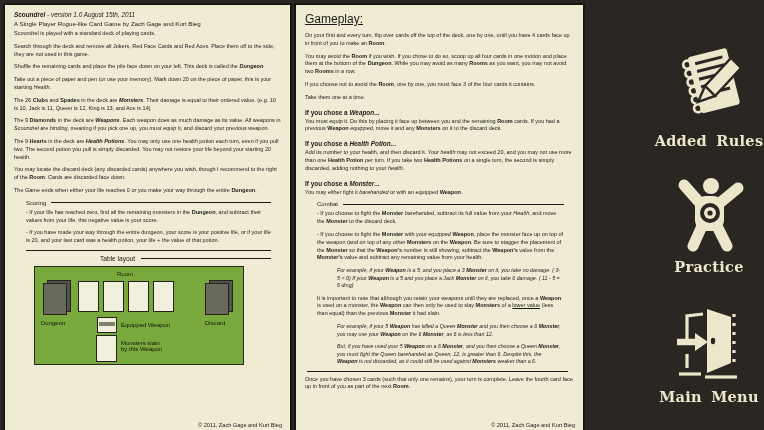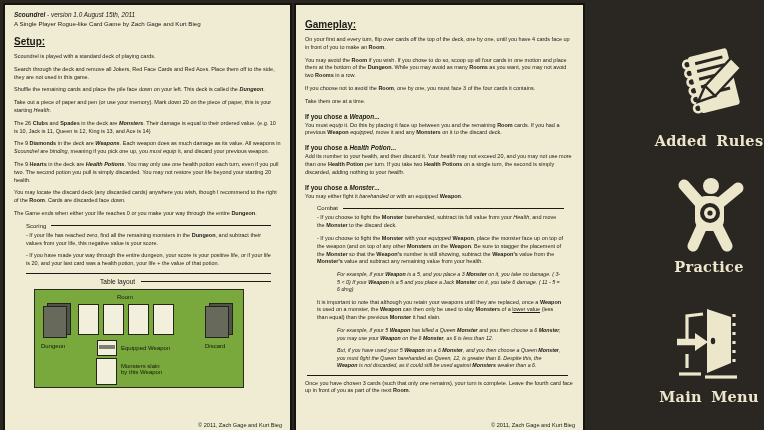--- a/index.html
+++ b/index.html
@@ -12,21 +12,21 @@
     position:absolute;top:3px;height:429px;box-sizing:border-box;
     background:#f0ecd3;border:2px solid #16140f;border-bottom:none;
     padding:6px 9px 4px 9px;color:#1b1a14;overflow:hidden;
   }
   #left-panel{left:3px;width:289px;}
   #right-panel{left:294px;width:291px;}
 
   .title-line{font-size:6.4px;line-height:1.35;}
   .subtitle{font-size:6.2px;line-height:1.35;margin-bottom:2px;}
   h2.section{
-    font-size:10px;margin:8px 0 6px 0;font-weight:bold;
+    font-size:12px;margin:1px 0 6px 0;font-weight:normal;
     text-decoration:underline;
   }
   p{font-size:5.5px;line-height:1.42;margin:0 0 5px 0;}
   .subhead{font-size:6.4px;font-weight:bold;margin:7px 0 2px 0;}
   .inset{margin-left:12px;margin-right:10px;}
   .label-row{display:flex;align-items:center;margin:2px 0 3px 0;}
   .label-row .lbl{font-size:6px;white-space:nowrap;}
   .label-row .rule{flex:1;border-top:1px solid #1b1a14;margin-left:5px;}
   .rule-full{border-top:1px solid #1b1a14;margin:5px 10px 4px 12px;}
   .tl-row{display:flex;align-items:center;margin:2px 10px 4px 86px;}
@@ -60,21 +60,20 @@
   .side-icon svg{display:block;margin:0 auto;}
   b{font-weight:bold;} i{font-style:italic;}
 </style>
 </head>
 <body>
 
 <div class="panel" id="left-panel">
   <div class="title-line"><b><i>Scoundrel</i></b> <i>- version 1.0 August 15th, 2011</i></div>
   <div class="subtitle">A Single Player Rogue-like Card Game by Zach Gage and Kurt Bieg</div>
 
-  <h2 class="section">Setup:</h2>
   <div>
       <p>Scoundrel is played with a standard deck of playing cards.</p>
       <p>Search through the deck and remove all Jokers, Red Face Cards and Red Aces. Place them off to the side, they are not used in this game.</p>
       <p>Shuffle the remaining cards and place the pile face down on your left. This deck is called the <b><i>Dungeon</i></b>.</p>
       <p>Take out a piece of paper and pen (or use your memory). Mark down 20 on the piece of paper, this is your starting <i>Health</i>.</p>
     </div>
 
   <div>
       <p>The 26 <b>Clubs</b> and <b>Spades</b> in the deck are <b><i>Monsters</i></b>. Their damage is equal to their ordered value. (e.g. 10 is 10, Jack is 11, Queen is 12, King is 13, and Ace is 14)</p>
       <p>The 9 <b>Diamonds</b> in the deck are <b><i>Weapons</i></b>. Each weapon does as much damage as its value. All weapons in <i>Scoundrel</i> are <i>binding</i>, meaning if you pick one up, you <i>must equip</i> it, and discard your previous weapon.</p>

